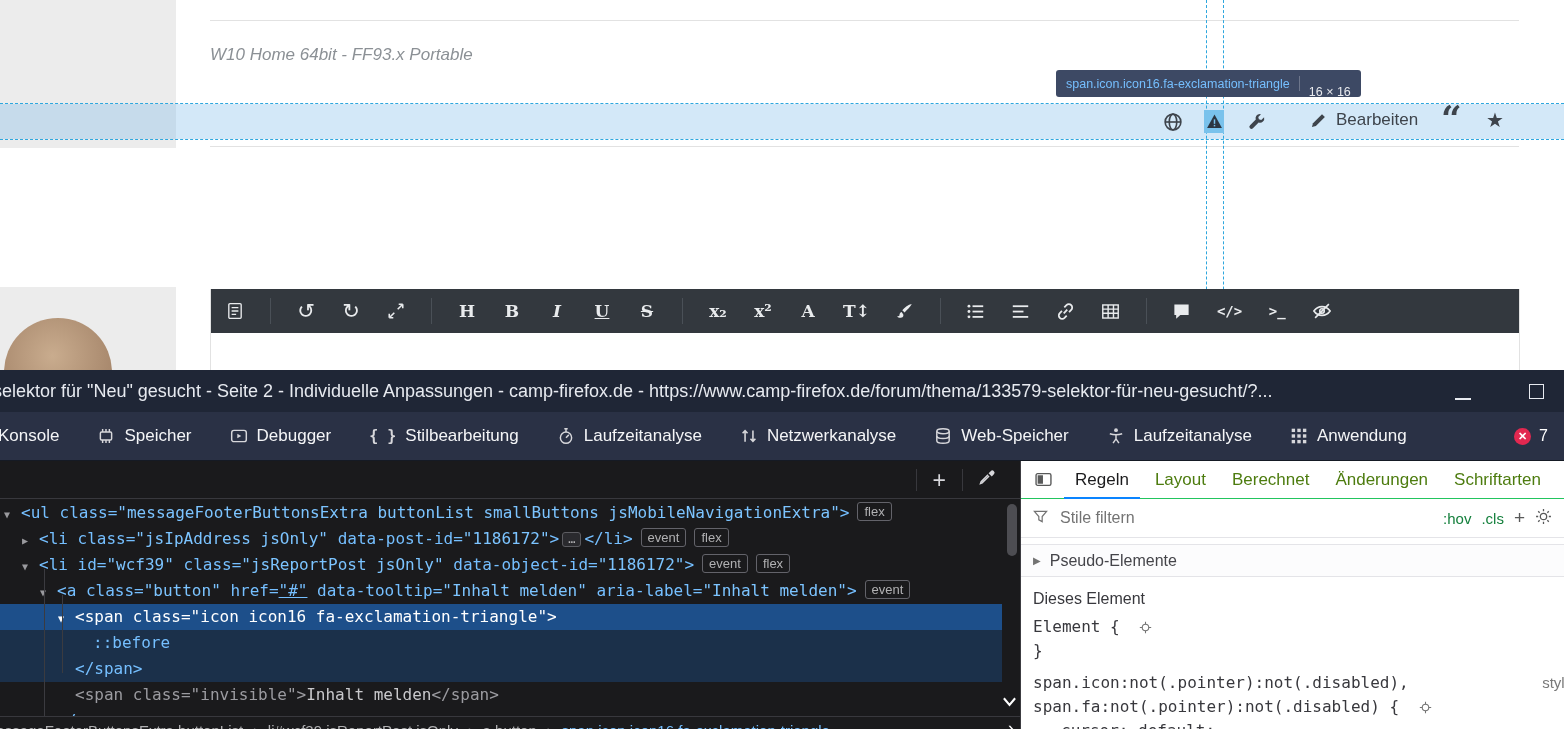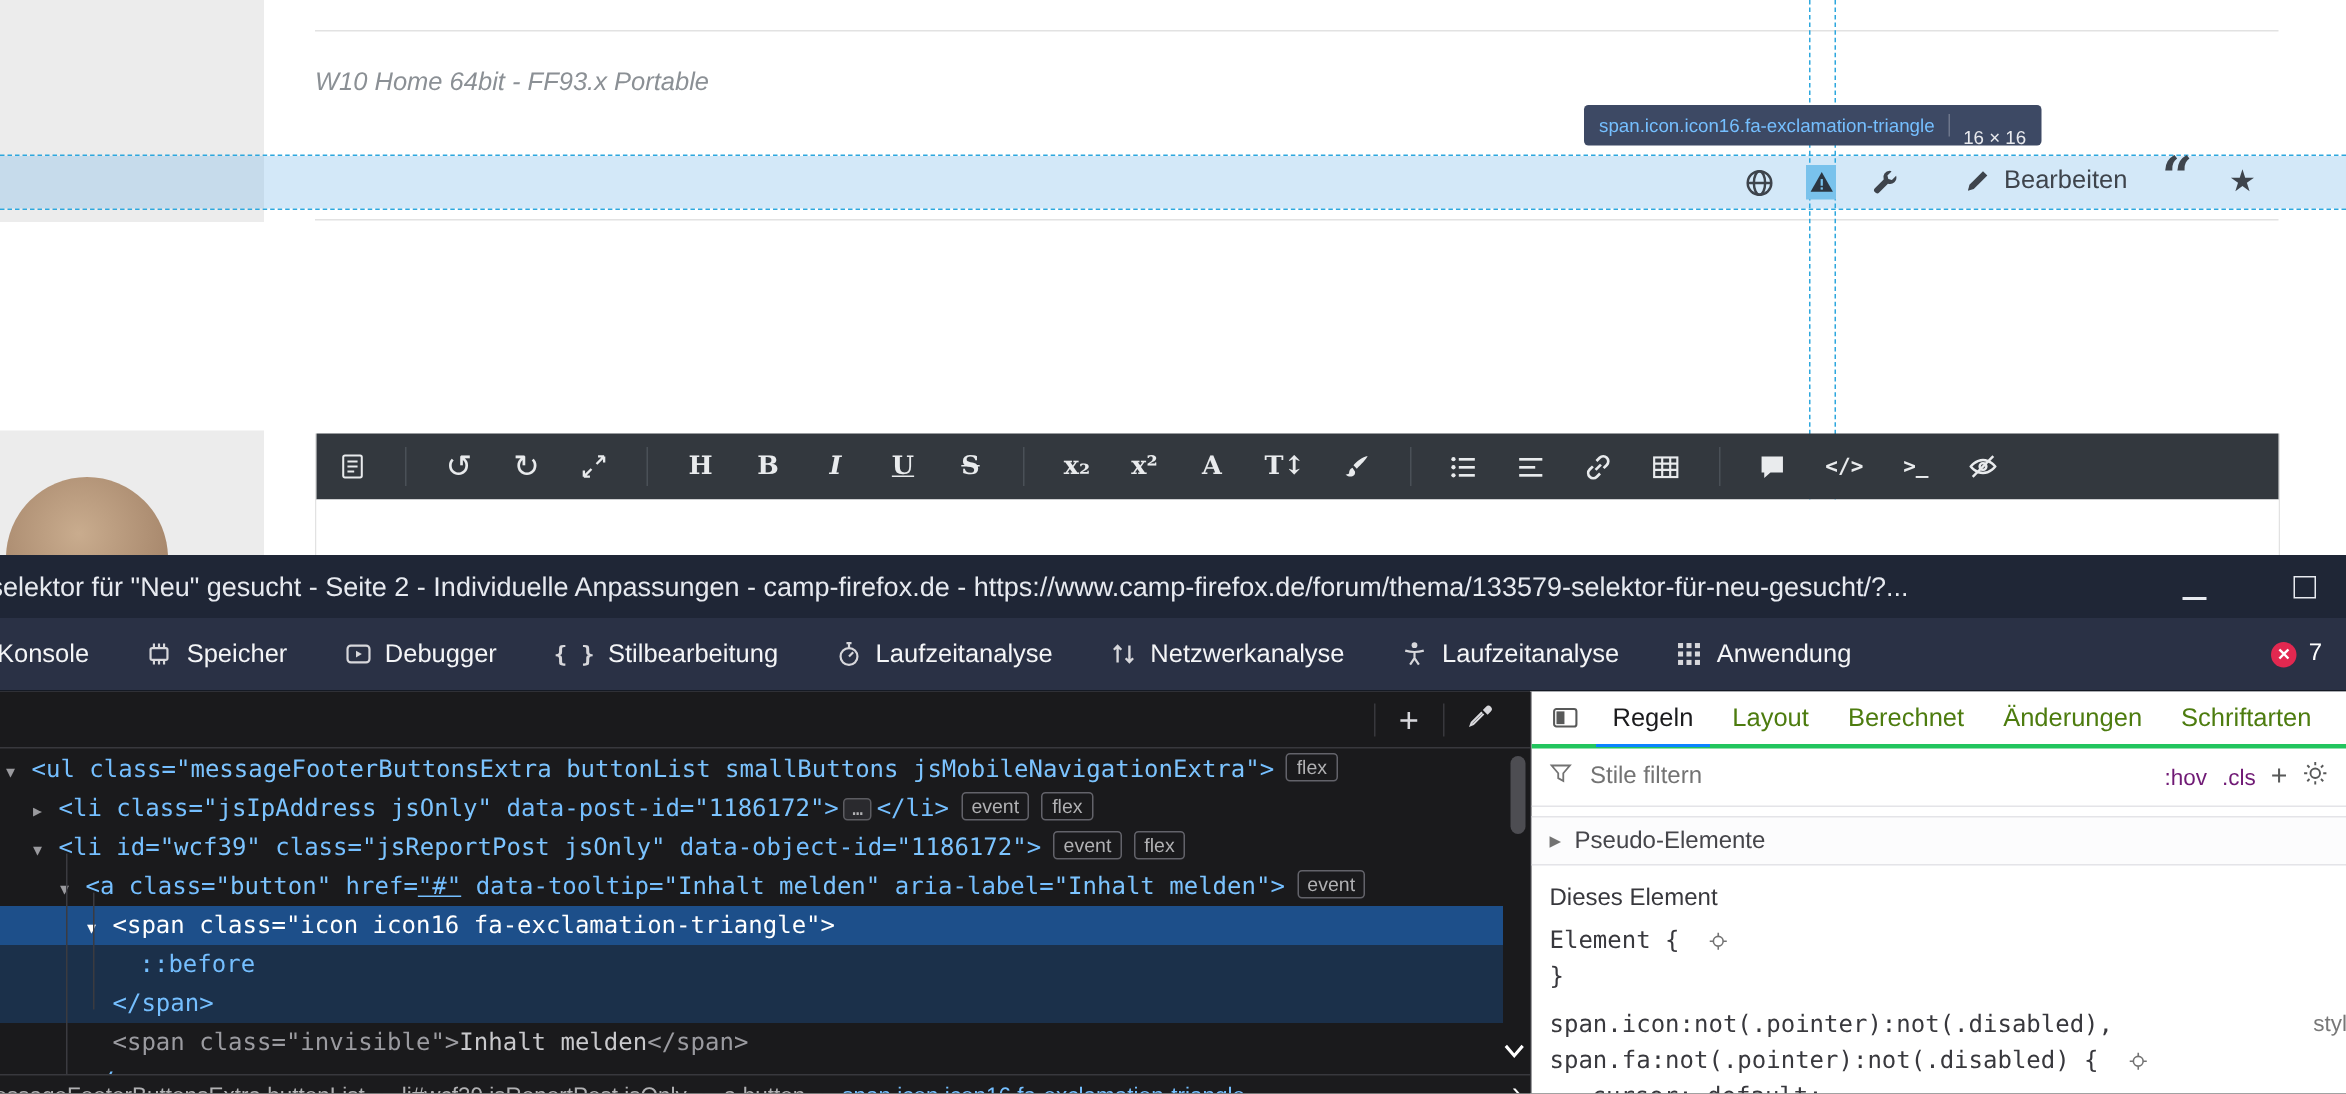--- a/index.html
+++ b/index.html
@@ -100,30 +100,30 @@
   .crumbbar{position:absolute;left:0;right:0;top:255px;height:26px;background:#1b1b1d;border-top:1px solid #38383d;
             display:flex;align-items:center;gap:10px;padding-left:2px;z-index:5;font-size:15px;white-space:nowrap;overflow:hidden;}
   .crumb{color:#b1b1b3;}
   .crumb.active{color:#75bfff;}
   .crumb-sep{color:#6b6b70;font-size:14px;}
   .crumb-arrow{position:absolute;right:6px;top:1px;color:#fff;font-size:18px;}
 
   
   .rpanel{position:absolute;left:1020px;top:461px;right:0;bottom:0;background:#fff;border-left:1px solid #3c3c41;
           overflow:hidden;color:#38383d;box-sizing:border-box;}
-  .rp-header{height:38px;border-bottom:3px solid #22c55e;display:flex;align-items:center;padding:0 6px;box-sizing:border-box;}
+  .rp-header{height:38px;border-bottom:1px solid #22c55e;display:flex;align-items:center;padding:0 6px;box-sizing:border-box;}
   .rp-toggle{margin:0 10px 0 8px;display:flex;}
   .rp-tab{position:relative;height:38px;display:flex;align-items:center;padding:0 13px;font-size:17px;color:#4d7c0f;white-space:nowrap;}
   .rp-tab.active{color:#1b1b1d;}
   .rp-tab.active::after{content:"";position:absolute;left:2px;right:2px;bottom:0;height:2px;background:#0a84ff;}
   .rp-filter{height:39px;border-bottom:1px solid #e4e4e8;display:flex;align-items:center;padding:0 12px;gap:10px;box-sizing:border-box;}
   .rp-filter input{flex:1;border:0;outline:0;font-size:16px;color:#737373;background:transparent;
                    font-family:"Liberation Sans",sans-serif;min-width:0;}
   .rp-filter input::placeholder{color:#737373;opacity:1;}
-  .rp-tgl{font-size:15px;color:#701a75;white-space:nowrap;}
+  .rp-tgl{font-size:15px;color:#15803d;white-space:nowrap;}
   .rp-plus{font-size:19px;color:#585959;}
   .rp-pseudo{height:33px;margin-top:6px;border-top:1px solid #e4e4e8;border-bottom:1px solid #e4e4e8;background:#fcfcfd;
              display:flex;align-items:center;gap:9px;padding-left:12px;font-size:16px;color:#45454a;box-sizing:border-box;}
   .rp-pseudo .tri{color:#737373;font-size:10px;}
   .rp-elem-h{margin-top:6px;padding:7px 0 3px 12px;font-size:16px;color:#38383d;}
   .rp-code{font-family:"DejaVu Sans Mono",monospace;font-size:16px;line-height:24px;padding-left:12px;margin-top:4px;}
   .code-line{height:24px;white-space:nowrap;position:relative;}
   .code-gap{height:8px;}
   .code-prop{padding-left:28px;color:#38383d;}
   .target-ic{margin-left:10px;vertical-align:-2px;}
@@ -300,20 +300,28 @@
         <circle cx="8" cy="9.5" r="5"></circle>
           <path d="M8 9.5l2.5-2.5M6.5 1.5h3M8 1.5v3"></path>
       </svg>
       <span>Laufzeitanalyse</span>
     </div>
     <div class="dtab">
       <svg width="18" height="18" viewBox="0 0 16 16" fill="none" stroke="#d7d7db" stroke-width="1.4">
         <path d="M4.5 13V3.5M2.3 5.5l2.2-2.3 2.2 2.3M11.5 3v9.5M9.3 10.5l2.2 2.3 2.2-2.3"></path>
       </svg>
       <span>Netzwerkanalyse</span>
+    </div>
+    <div class="dtab">
+      <svg width="18" height="18" viewBox="0 0 16 16" fill="none" stroke="#d7d7db" stroke-width="1.3">
+        <ellipse cx="8" cy="3.8" rx="5.5" ry="2.2"></ellipse>
+        <path d="M2.5 3.8v8.4c0 1.2 2.5 2.2 5.5 2.2s5.5-1 5.5-2.2V3.8"></path>
+        <path d="M2.5 8c0 1.2 2.5 2.2 5.5 2.2S13.5 9.2 13.5 8"></path>
+      </svg>
+      <span>Web-Speicher</span>
     </div>
     <div class="dtab">
       <svg width="18" height="18" viewBox="0 0 16 16" fill="none" stroke="#d7d7db" stroke-width="1.3">
         <circle cx="8" cy="2.8" r="1.7" fill="#d7d7db" stroke="none"></circle>
         <path d="M2.5 6c3.7 1.1 7.3 1.1 11 0M8 6.8v3.7M8 10.5l-2.6 3.8M8 10.5l2.6 3.8"></path>
       </svg>
       <span>Laufzeitanalyse</span>
     </div>
     <div class="dtab">
       <svg width="18" height="18" viewBox="0 0 16 16" fill="#d7d7db">

